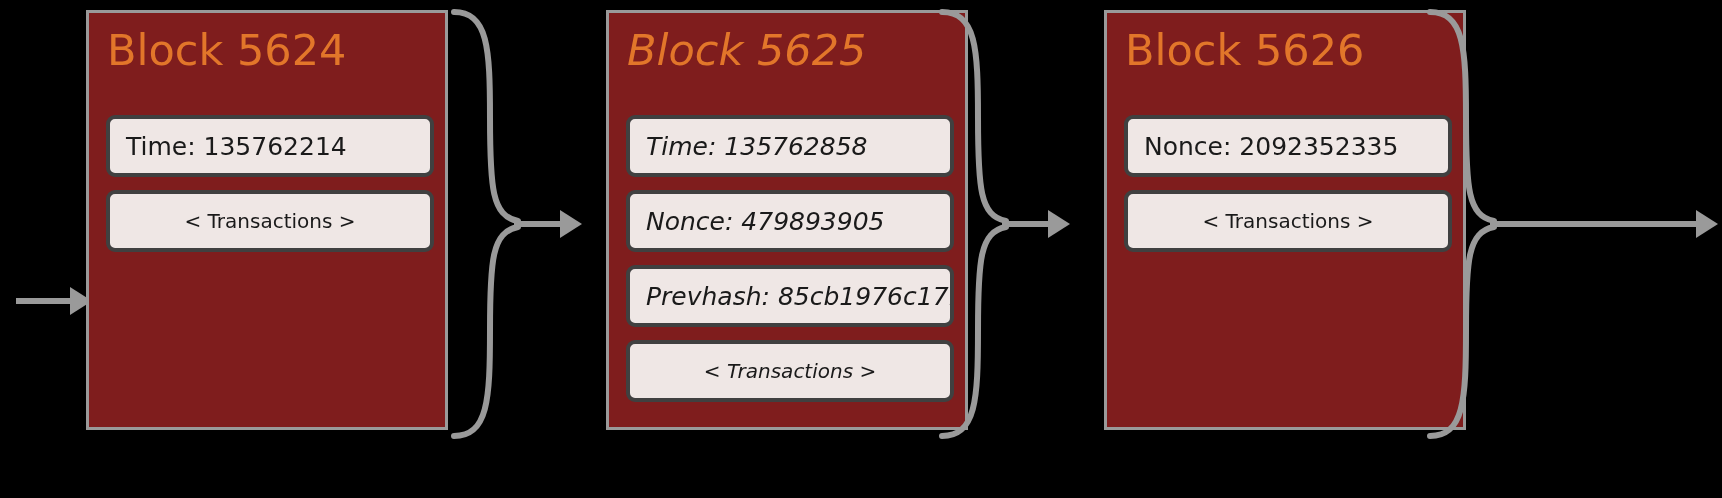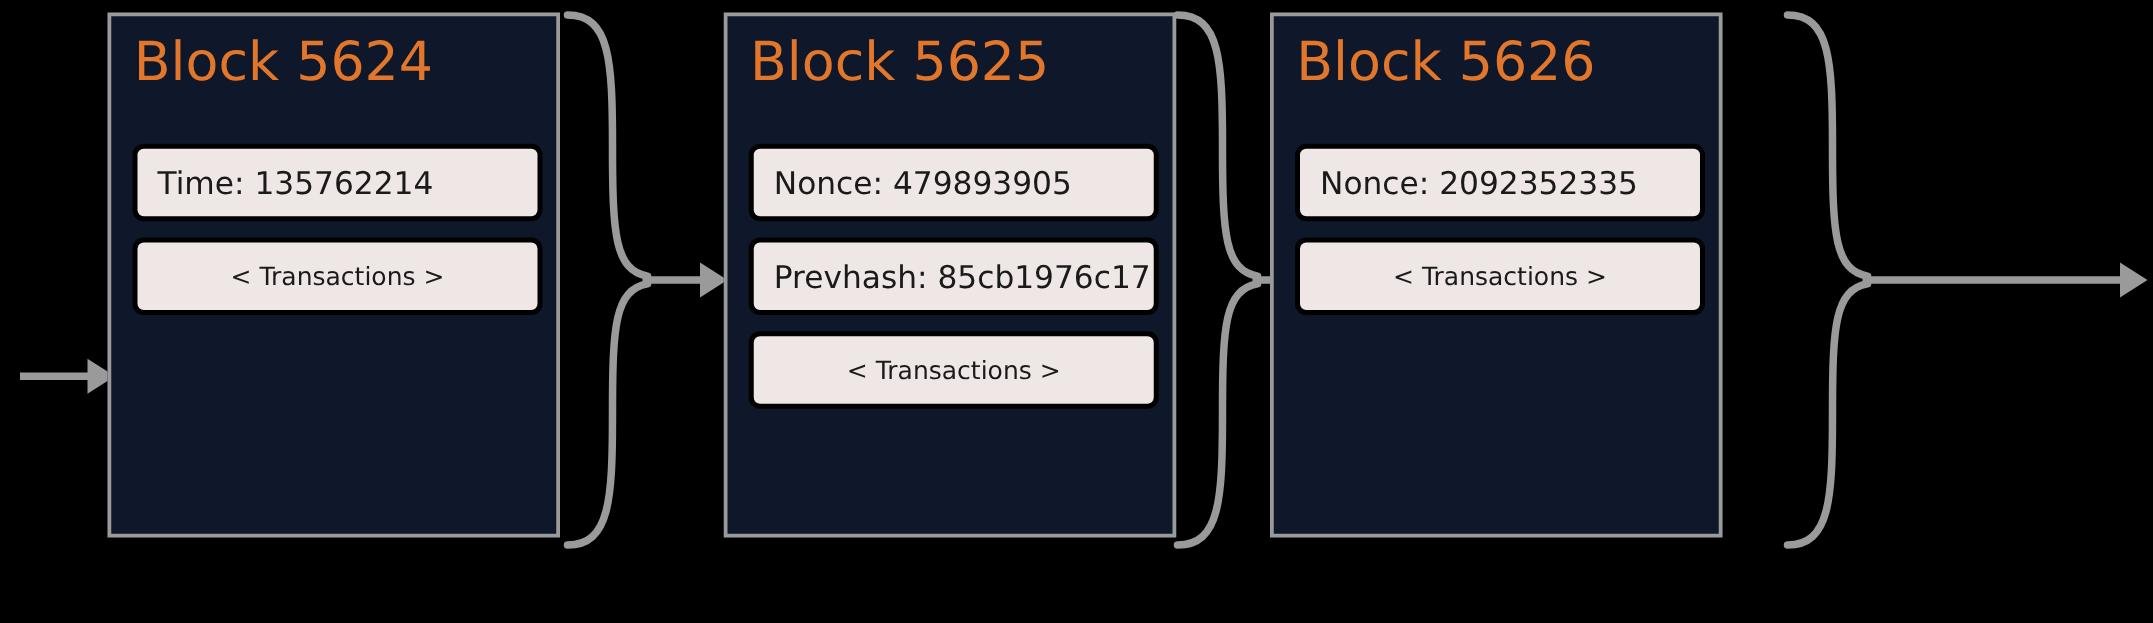--- a/index.html
+++ b/index.html
@@ -4,21 +4,21 @@
 <style>
   html,body{margin:0;padding:0;background:#000;}
   body{width:1722px;height:498px;overflow:hidden;font-family:"DejaVu Sans","Liberation Sans",sans-serif;}
   #stage{position:relative;width:1722px;height:498px;background:#000;}
 
   .block{
     position:absolute;
     top:10px;
     width:362px;
     height:420px;
-    background:#0f172a;
+    background:#7f1d1d;
     border:3px solid #9a9a9a;
     box-sizing:border-box;
     padding:0;
   }
   .block-title{
     position:absolute;
     left:18px;
     top:12px;
     font-size:43px;
     line-height:50px;
@@ -27,21 +27,21 @@
     font-weight:400;
   }
   .fields{
     position:absolute;
     left:17px;
     top:102px;
     width:328px;
   }
   .field{
     background:#efe7e5;
-    border:4px solid #000000;
+    border:4px solid #404040;
     border-radius:9px;
     box-sizing:border-box;
     height:62px;
     margin-bottom:13px;
     display:flex;
     align-items:center;
     padding-left:16px;
     font-size:25px;
     color:#1a1a1a;
     white-space:nowrap;
@@ -70,37 +70,38 @@
     </div>
   </div>
 
   <svg class="connector" style="left:444px; top:8px;" width="140" height="432" viewBox="0 0 140 432">
     <path d="M10 4 C 44 4, 46 40, 46 110 C 46 180, 48 208, 74 213
              M10 428 C 44 428, 46 392, 46 322 C 46 252, 48 224, 74 219" fill="none" stroke="#9a9a9a" stroke-width="6" stroke-linecap="round"></path>
     <line x1="70" y1="216" x2="118" y2="216" stroke="#9a9a9a" stroke-width="6"></line>
     <path d="M116 202 L138 216 L116 230 Z" fill="#9a9a9a"></path>
   </svg>
 
-  <div class="block" style="left:579px;">
+  <div class="block" style="left:606px;font-style:italic;">
     <div class="block-title">Block 5625</div>
     <div class="fields">
+      <div class="field">Time: 135762858</div>
       <div class="field">Nonce: 479893905</div>
       <div class="field">Prevhash: 85cb1976c171</div>
       <div class="field center">&lt; Transactions &gt;</div>
     </div>
   </div>
 
   <svg class="connector" style="left:932px; top:8px;" width="140" height="432" viewBox="0 0 140 432">
     <path d="M10 4 C 44 4, 46 40, 46 110 C 46 180, 48 208, 74 213
              M10 428 C 44 428, 46 392, 46 322 C 46 252, 48 224, 74 219" fill="none" stroke="#9a9a9a" stroke-width="6" stroke-linecap="round"></path>
     <line x1="70" y1="216" x2="118" y2="216" stroke="#9a9a9a" stroke-width="6"></line>
     <path d="M116 202 L138 216 L116 230 Z" fill="#9a9a9a"></path>
   </svg>
 
-  <div class="block" style="left:1016px;">
+  <div class="block" style="left:1104px;">
     <div class="block-title">Block 5626</div>
     <div class="fields">
       <div class="field">Nonce: 2092352335</div>
       <div class="field center">&lt; Transactions &gt;</div>
     </div>
   </div>
 
   <svg class="connector" style="left:1420px; top:8px;" width="302" height="432" viewBox="0 0 302 432">
     <path d="M10 4 C 44 4, 46 40, 46 110 C 46 180, 48 208, 74 213
              M10 428 C 44 428, 46 392, 46 322 C 46 252, 48 224, 74 219" fill="none" stroke="#9a9a9a" stroke-width="6" stroke-linecap="round"></path>

